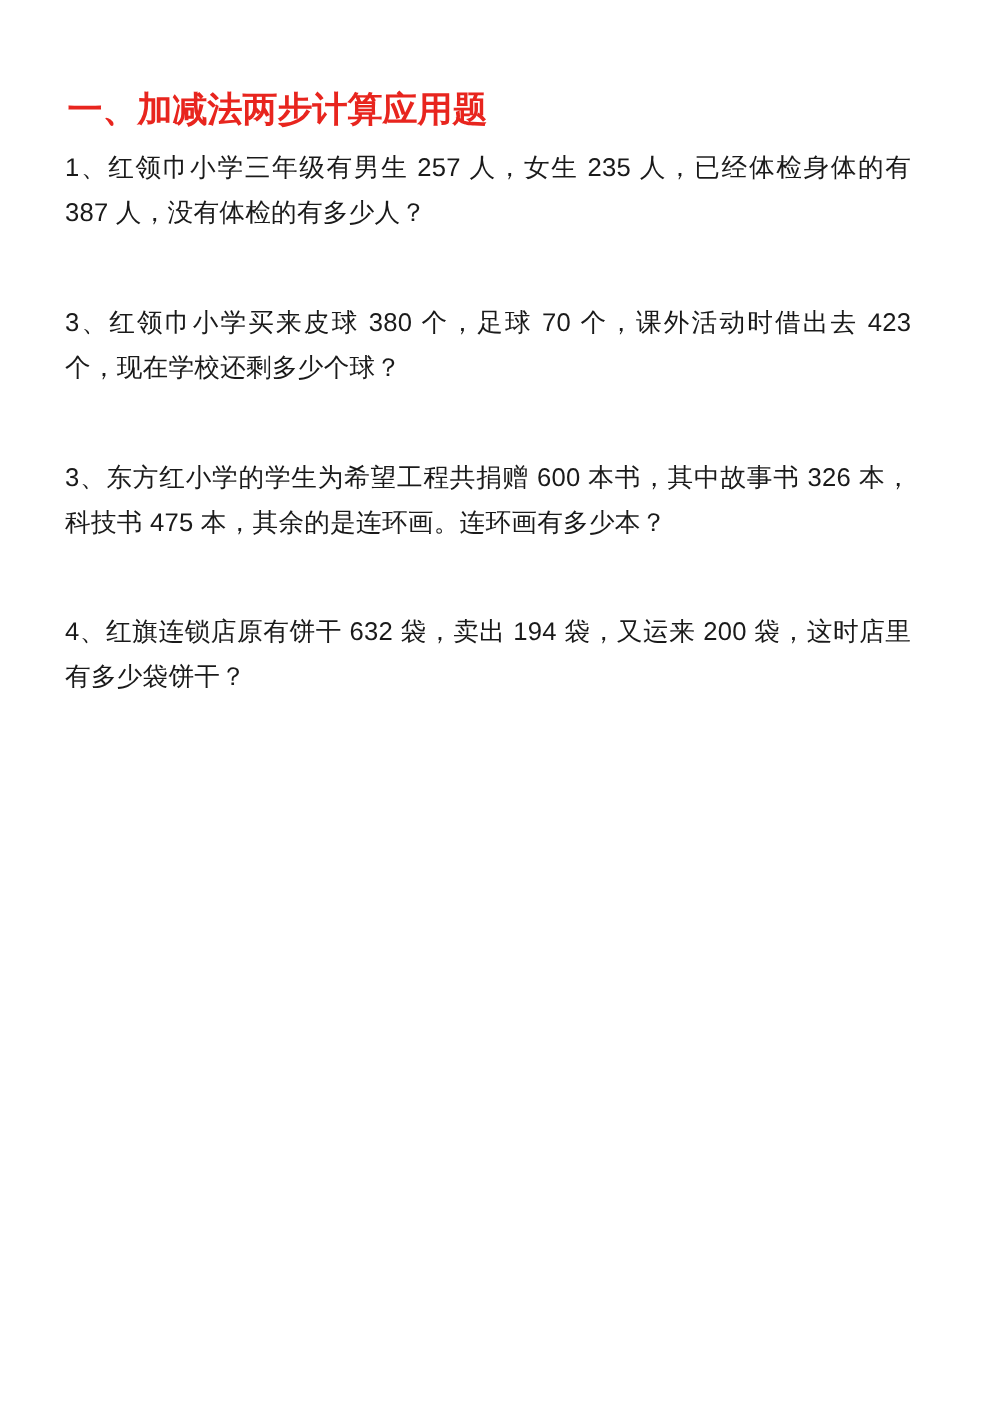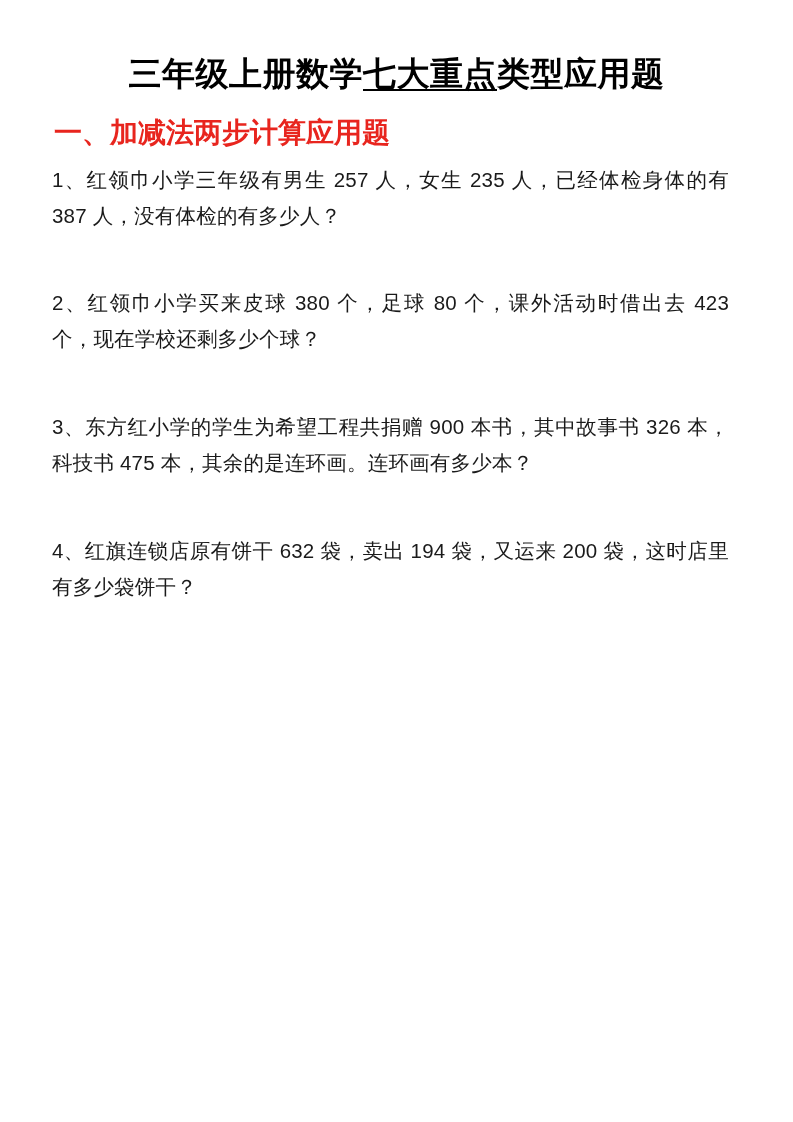--- a/index.html
+++ b/index.html
@@ -56,24 +56,21 @@
   }
   .problem.last {
     margin-bottom: 0;
   }
 </style>
 </head>
 <body>
 
 <div class="page">
 
-  <h1 class="doc-title">
-    <span>三年级上册数学</span><span class="underline-seg">七大重点</span><span>类型应用题</span>
-  </h1>
 
   <h2 class="section-heading">一、加减法两步计算应用题</h2>
 
   <p class="problem">1、红领巾小学三年级有男生 257 人，女生 235 人，已经体检身体的有 387 人，没有体检的有多少人？</p>
-  <p class="problem">2、红领巾小学买来皮球 380 个，足球 80 个，课外活动时借出去 423 个，现在学校还剩多少个球？</p>
-  <p class="problem">3、东方红小学的学生为希望工程共捐赠 900 本书，其中故事书 326 本，科技书 475 本，其余的是连环画。连环画有多少本？</p>
+  <p class="problem">3、红领巾小学买来皮球 380 个，足球 70 个，课外活动时借出去 423 个，现在学校还剩多少个球？</p>
+  <p class="problem">3、东方红小学的学生为希望工程共捐赠 600 本书，其中故事书 326 本，科技书 475 本，其余的是连环画。连环画有多少本？</p>
   <p class="problem">4、红旗连锁店原有饼干 632 袋，卖出 194 袋，又运来 200 袋，这时店里有多少袋饼干？</p>
 
 </div>
 
 </body></html>

